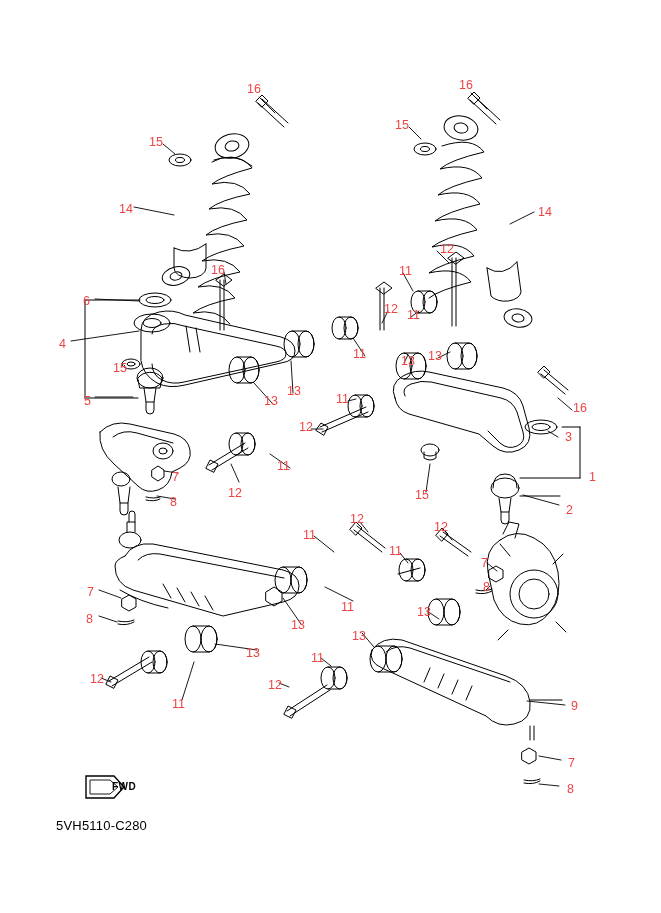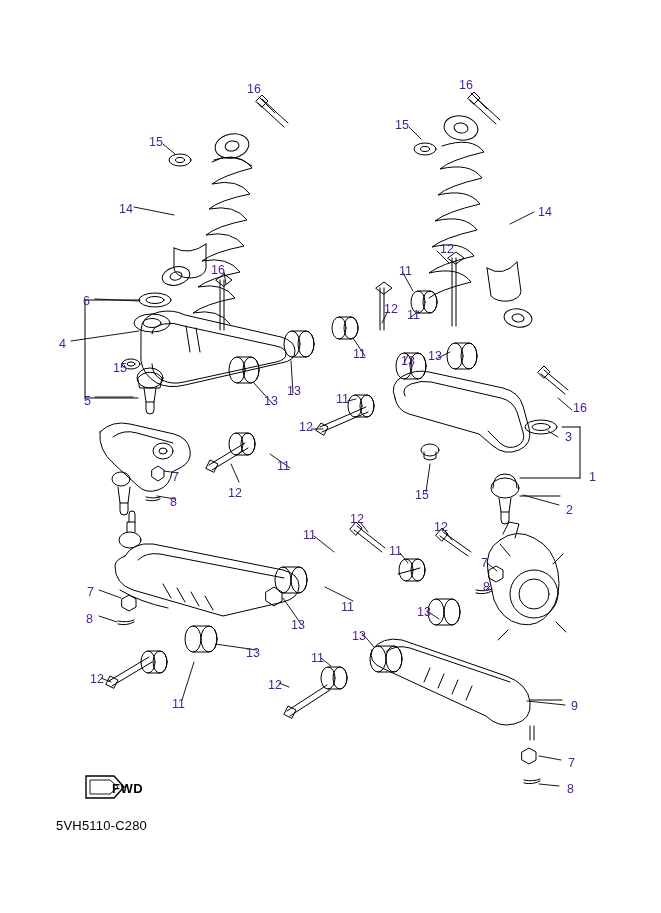--- a/index.html
+++ b/index.html
@@ -26,21 +26,21 @@
     position: absolute;
     left: 0;
     top: 0;
     width: 661px;
     height: 913px;
   }
   .callout {
     position: absolute;
     font-size: 12.5px;
     font-family: "Liberation Sans", sans-serif;
-    color: #4c1d95;
+    color: #ef4444;
     line-height: 1;
     white-space: nowrap;
   }
   #part-code {
     position: absolute;
     left: 56px;
     top: 818px;
     font-size: 13px;
     letter-spacing: 0.2px;
     color: #000;
@@ -49,21 +49,21 @@
     position: absolute;
     left: 84px;
     top: 772px;
     width: 42px;
     height: 30px;
   }
   #fwd-badge .fwd-text {
     position: absolute;
     left: 11px;
     top: 9px;
-    font-size: 13px;
+    font-size: 10px;
     font-weight: bold;
     letter-spacing: 0.5px;
     padding-left: 17px;
   }
 </style>
 </head>
 <body>
 
 <div id="diagram-root">
 

